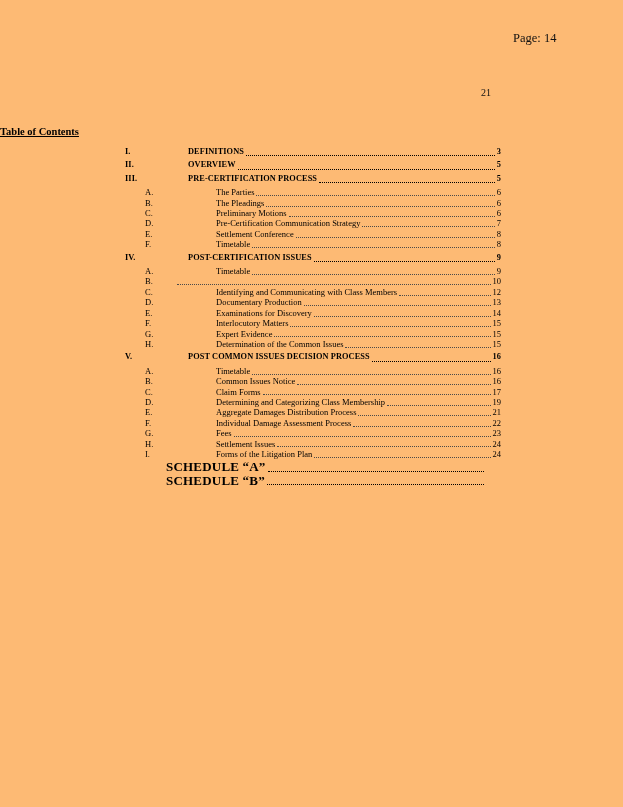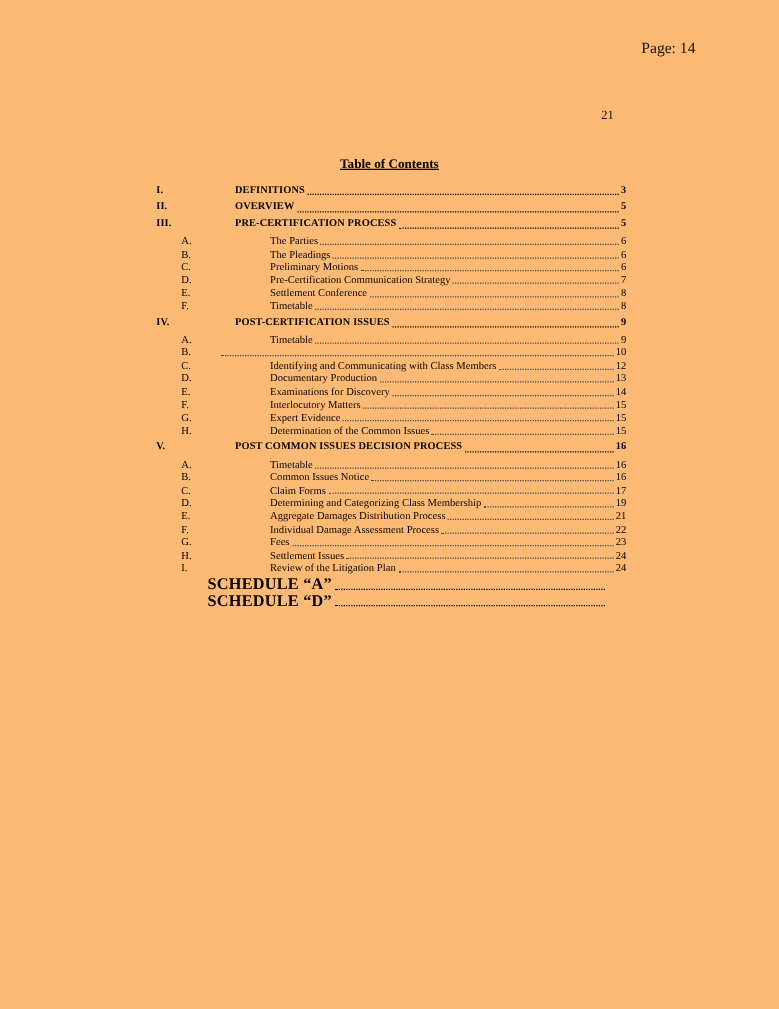--- a/index.html
+++ b/index.html
@@ -28,21 +28,20 @@
     top: 87px;
     left: 481px;
     font-size: 10px;
     color: #111;
   }
   .doc-title {
     position: absolute;
     top: 126px;
     left: 0;
     width: 623px;
-    text-align: center;
     font-size: 10.5px;
     font-weight: bold;
     text-decoration: underline;
     color: #000;
   }
   .toc {
     position: absolute;
     top: 144px;
     left: 125px;
     width: 376px;
@@ -257,26 +256,26 @@
         <span class="pg">23</span>
       </div>
       <div class="toc-row item">
         <span class="marker">H.</span>
         <span class="label">Settlement Issues</span>
         <span class="leader"></span>
         <span class="pg">24</span>
       </div>
       <div class="toc-row item">
         <span class="marker">I.</span>
-        <span class="label">Review of the Litigation Plan</span>
+        <span class="label">Forms of the Litigation Plan</span>
         <span class="leader"></span>
         <span class="pg">24</span>
       </div>
       <div class="toc-row schedule">
         <span class="label">SCHEDULE “A”</span>
         <span class="leader"></span>
       </div>
       <div class="toc-row schedule">
-        <span class="label">SCHEDULE “D”</span>
+        <span class="label">SCHEDULE “B”</span>
         <span class="leader"></span>
       </div>
     </div>
 </div>
 
 </body></html>

